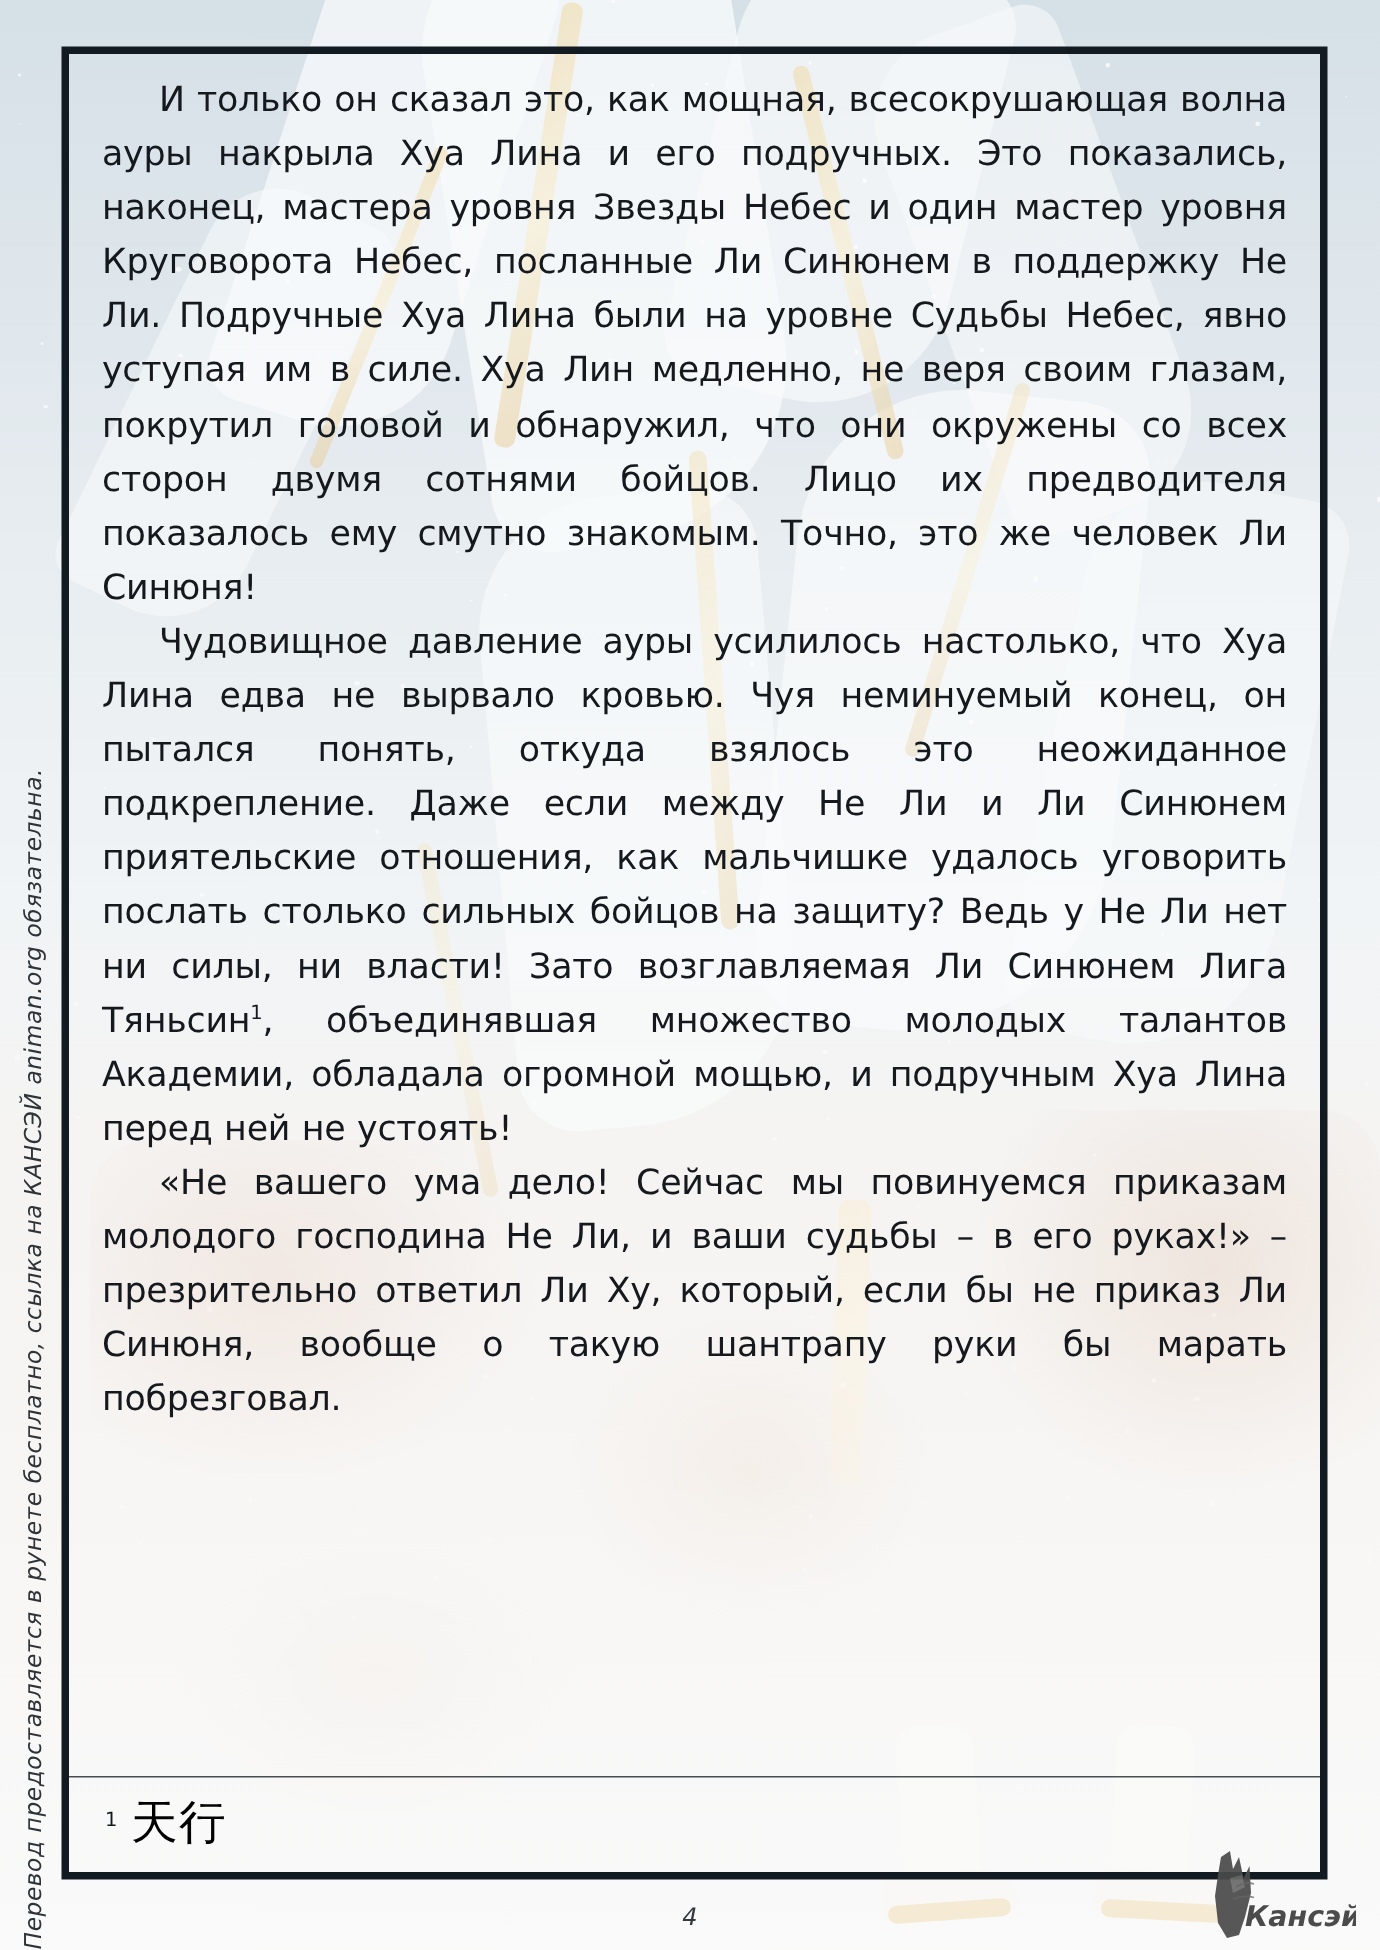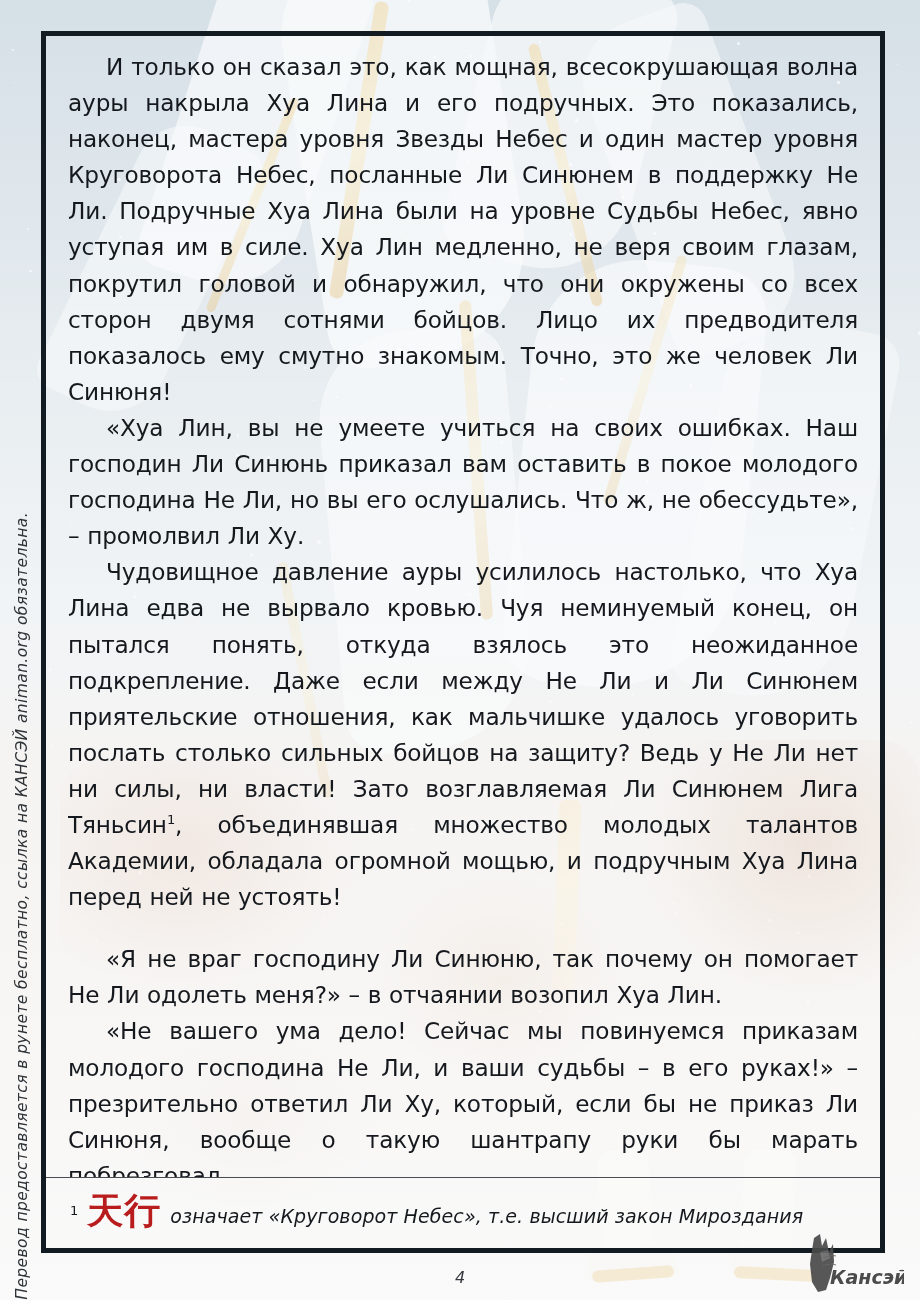--- a/index.html
+++ b/index.html
@@ -207,23 +207,23 @@
     padding: 9px 0 12px 2px;
   }
   .fn-marker {
     font-size: 13px;
     color: #15191e;
     font-family: "DejaVu Sans", sans-serif;
     position: relative;
     top: -8px;
   }
   .fn-hanzi {
-    font-size: 36px;
-    font-weight: bold;
-    color: #b91c1c;
+    font-size: 31px;
+    font-weight: normal;
+    color: #000000;
     letter-spacing: 1px;
     font-family: "DejaVu Sans", sans-serif;
   }
   .fn-text {
     font-size: 19px;
     font-style: italic;
     color: #15191e;
     letter-spacing: .1px;
     font-family: "DejaVu Sans", sans-serif;
   }
@@ -446,32 +446,29 @@
 
   <div class="side-credit">
     <span>Перевод предоставляется в рунете бесплатно, ссылка на КАНСЭЙ animan.org обязательна.</span>
   </div>
 
   <div class="frame">
     <div class="frame-inner">
 
       <div class="story">
         <p class="para">И только он сказал это, как мощная, всесокрушающая волна ауры накрыла Хуа Лина и его подручных. Это показались, наконец, мастера уровня Звезды Небес и один мастер уровня Круговорота Небес, посланные Ли Синюнем в поддержку Не Ли. Подручные Хуа Лина были на уровне Судьбы Небес, явно уступая им в силе. Хуа Лин медленно, не веря своим глазам, покрутил головой и обнаружил, что они окружены со всех сторон двумя сотнями бойцов. Лицо их предводителя показалось ему смутно знакомым. Точно, это же человек Ли Синюня!</p>
-        <p class="para">«Хуа Лин, вы не умеете учиться на своих ошибках. Наш господин Ли Синюнь приказал вам оставить в покое молодого господина Не Ли, но вы его ослушались. Что ж, не обессудьте», – промолвил Ли Ху.</p>
         <p class="para"><span>Чудовищное давление ауры усилилось настолько, что Хуа Лина едва не вырвало кровью. Чуя неминуемый конец, он пытался понять, откуда взялось это неожиданное подкрепление. Даже если между Не Ли и Ли Синюнем приятельские отношения, как мальчишке удалось уговорить послать столько сильных бойцов на защиту? Ведь у Не Ли нет ни силы, ни власти! Зато возглавляемая Ли Синюнем Лига Тяньсин</span><sup class="fn">1</sup><span>, объединявшая множество молодых талантов Академии, обладала огромной мощью, и подручным Хуа Лина перед ней не устоять!</span></p>
-        <p class="para gap-before">«Я не враг господину Ли Синюню, так почему он помогает Не Ли одолеть меня?» – в отчаянии возопил Хуа Лин.</p>
         <p class="para">«Не вашего ума дело! Сейчас мы повинуемся приказам молодого господина Не Ли, и ваши судьбы – в его руках!» – презрительно ответил Ли Ху, который, если бы не приказ Ли Синюня, вообще о такую шантрапу руки бы марать побрезговал.</p>
 
       </div>
 
       <div class="footnote-rule"></div>
       <div class="footnote">
         <span class="fn-marker">1</span>
         <span class="fn-hanzi">天行</span>
-        <span class="fn-text">означает «Круговорот Небес», т.е. высший закон Мироздания</span>
       </div>
 
     </div>
   </div>
 
   <div class="page-number">4</div>
 
   <svg class="logo" viewBox="0 0 104 64">
     <g fill="#4a4a4a">
       <path d="M14 6 L20 2 L22 14 L26 6 L29 20 L33 12 L34 30 L30 46 L26 58 L18 60 L12 50 L10 32 L12 18 Z"></path>

